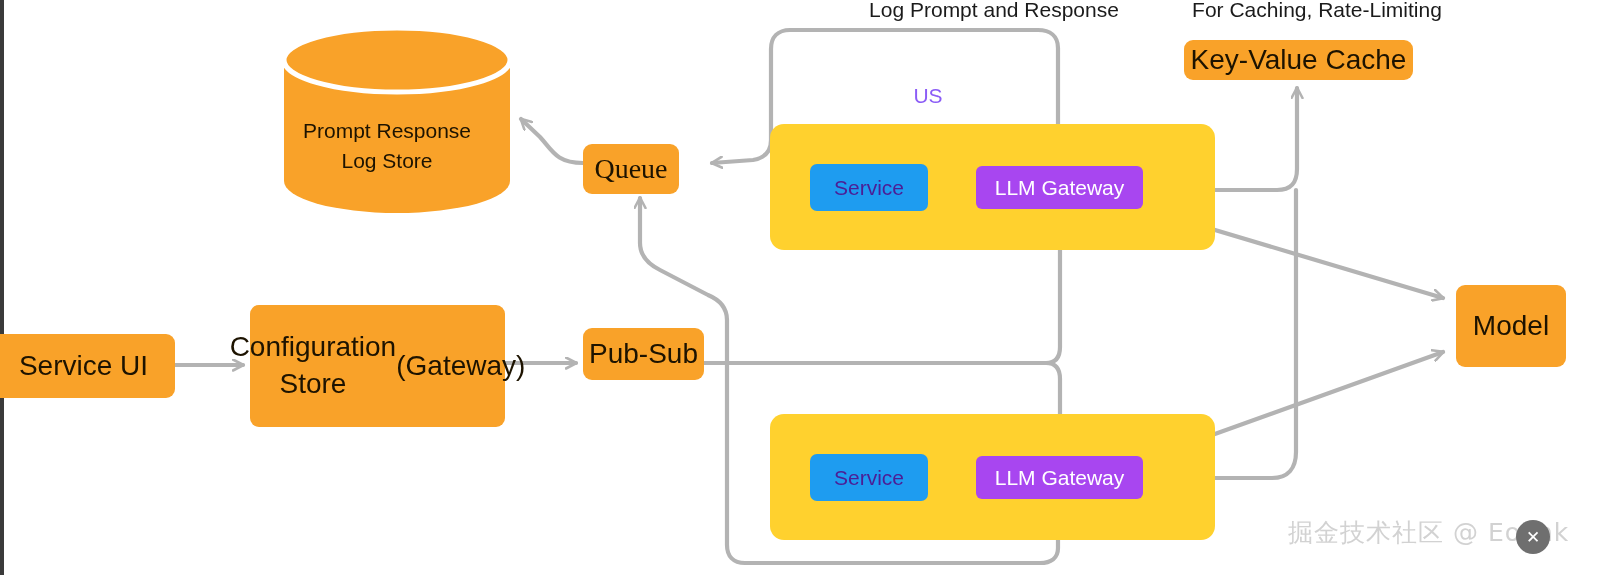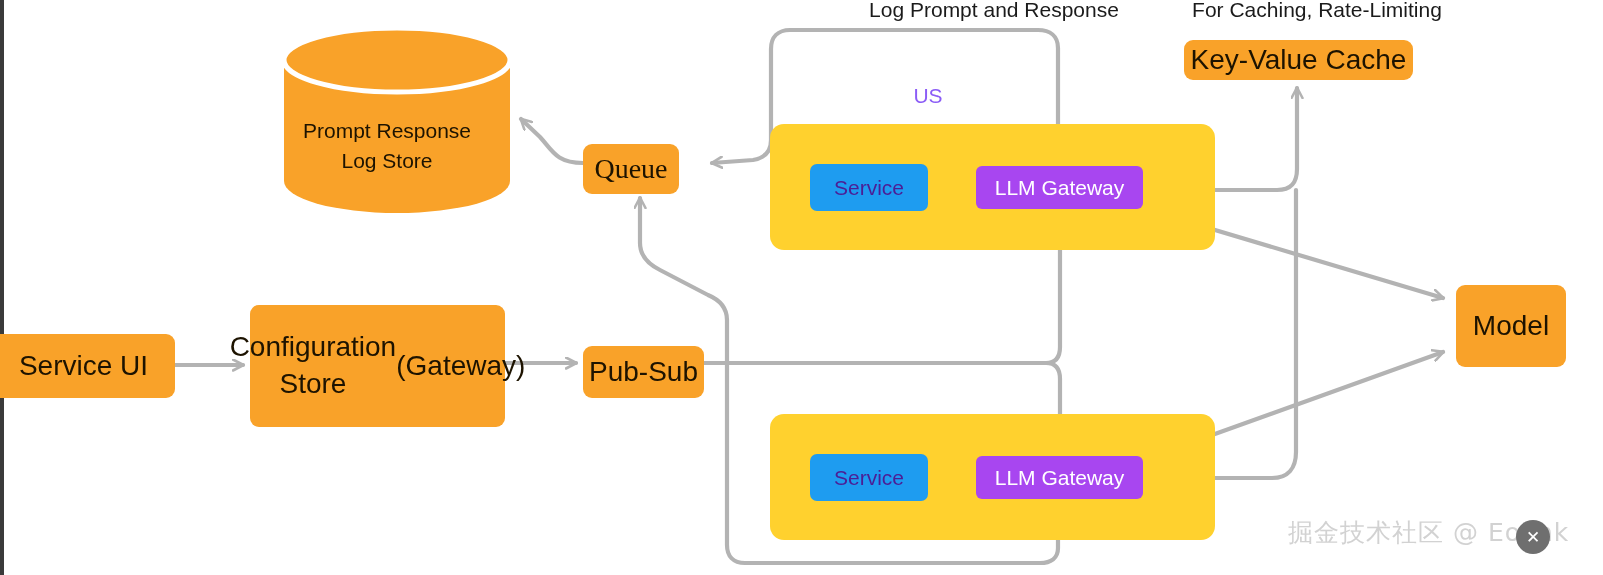--- a/index.html
+++ b/index.html
@@ -168,21 +168,21 @@
 
   <div class="node orange-box" style="left:-8px; top:334px; width:183px; height:64px;">
     <span>Service UI</span>
   </div>
 
   <div class="node orange-box" style="left:250px; top:305px; width:255px; height:122px; flex-direction:row;">
     <span>Configuration Store</span>
     <span>(Gateway)</span>
   </div>
 
-  <div class="node orange-box" style="left:583px; top:346px; width:121px; height:52px;">
+  <div class="node orange-box" style="left:583px; top:328px; width:121px; height:52px;">
     <span>Pub-Sub</span>
   </div>
 
   <div class="node orange-box" style="left:583px; top:144px; width:96px; height:50px;font-family:Liberation Serif, serif;">
     <span>Queue</span>
   </div>
 
   <div class="node orange-box" style="left:1184px; top:40px; width:229px; height:40px;">
     <span>Key-Value Cache</span>
   </div>

